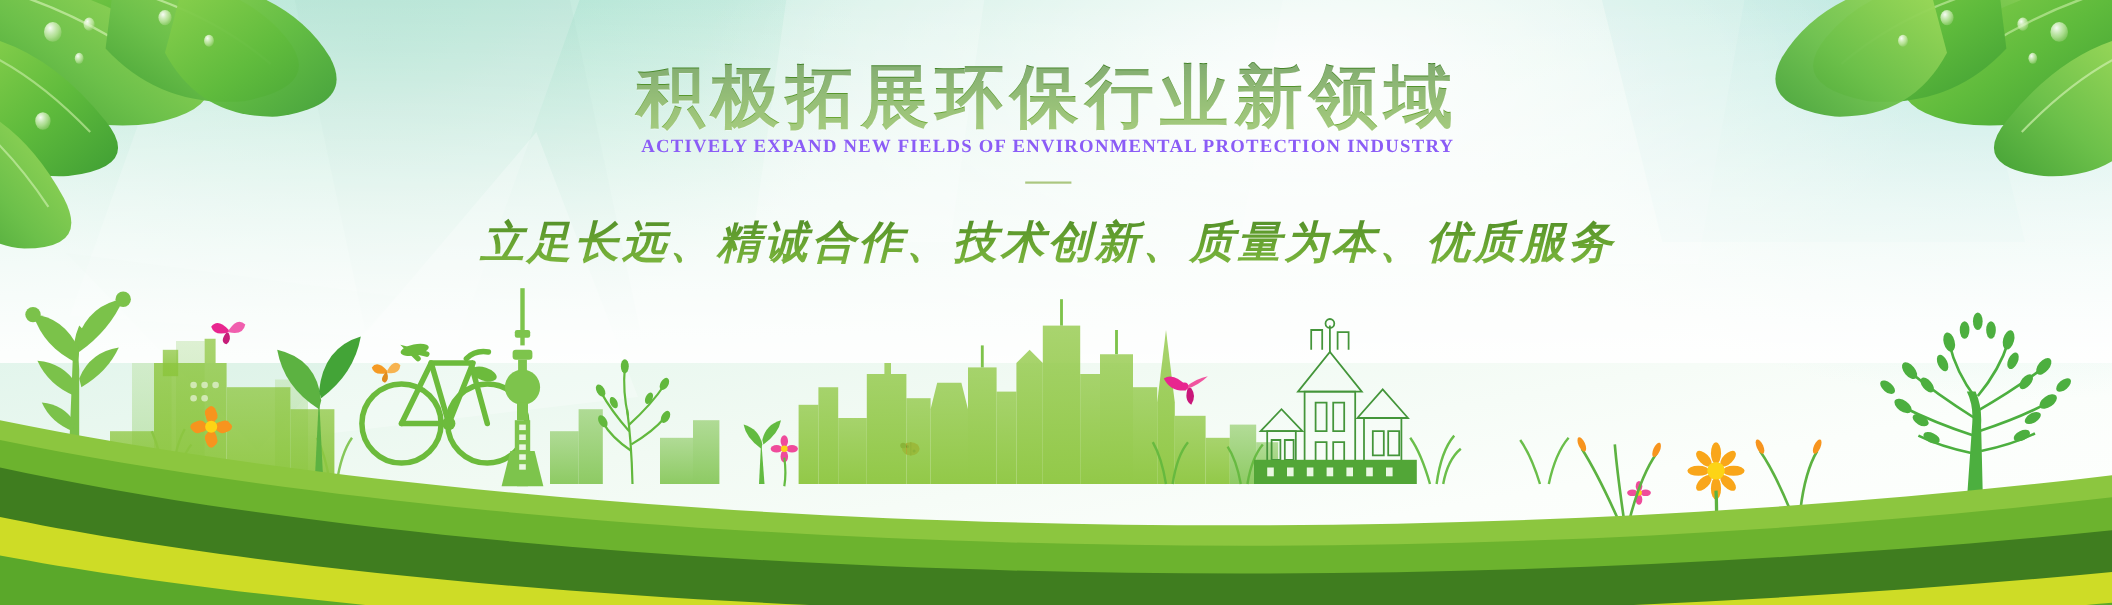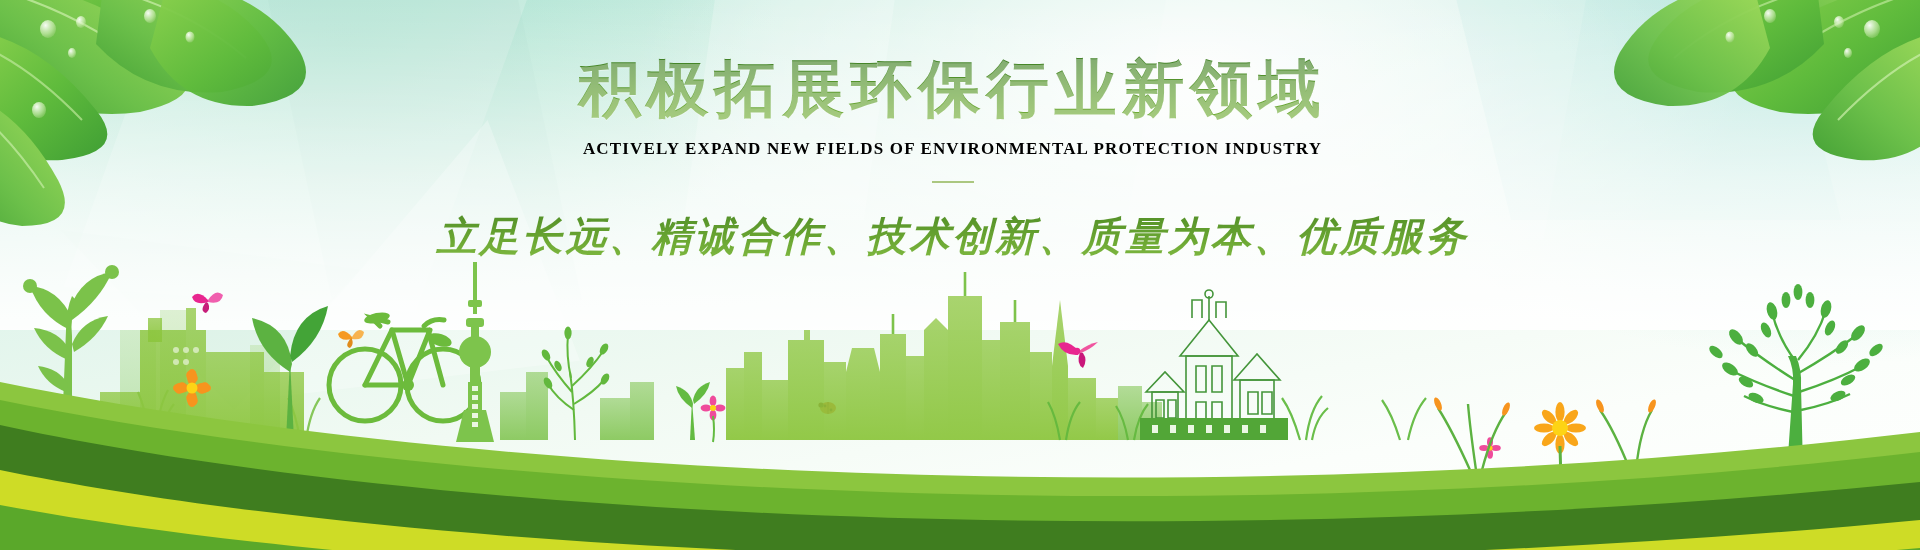--- a/index.html
+++ b/index.html
@@ -56,25 +56,24 @@
     line-height: 1.08;
     color: #4f8f2a;
     background: linear-gradient(to bottom, #3f7f26 0%, #5b9a2e 48%, #78b23b 100%);
     -webkit-background-clip: text;
     background-clip: text;
     -webkit-text-fill-color: transparent;
     text-shadow: 0 1px 0 rgba(255,255,255,0.35);
     white-space: nowrap;
   }
   .title-en {
-    margin-top: 16px;
     font-size: 17px;
     font-weight: bold;
     letter-spacing: 1.15px;
-    color: #000000;
+    color: #8b5cf6;
     white-space: nowrap;
   }
   .divider {
     margin: 22px auto 0;
     width: 42px;
     height: 2px;
     background: #9dbd6a;
     opacity: .85;
   }
   .tagline {

